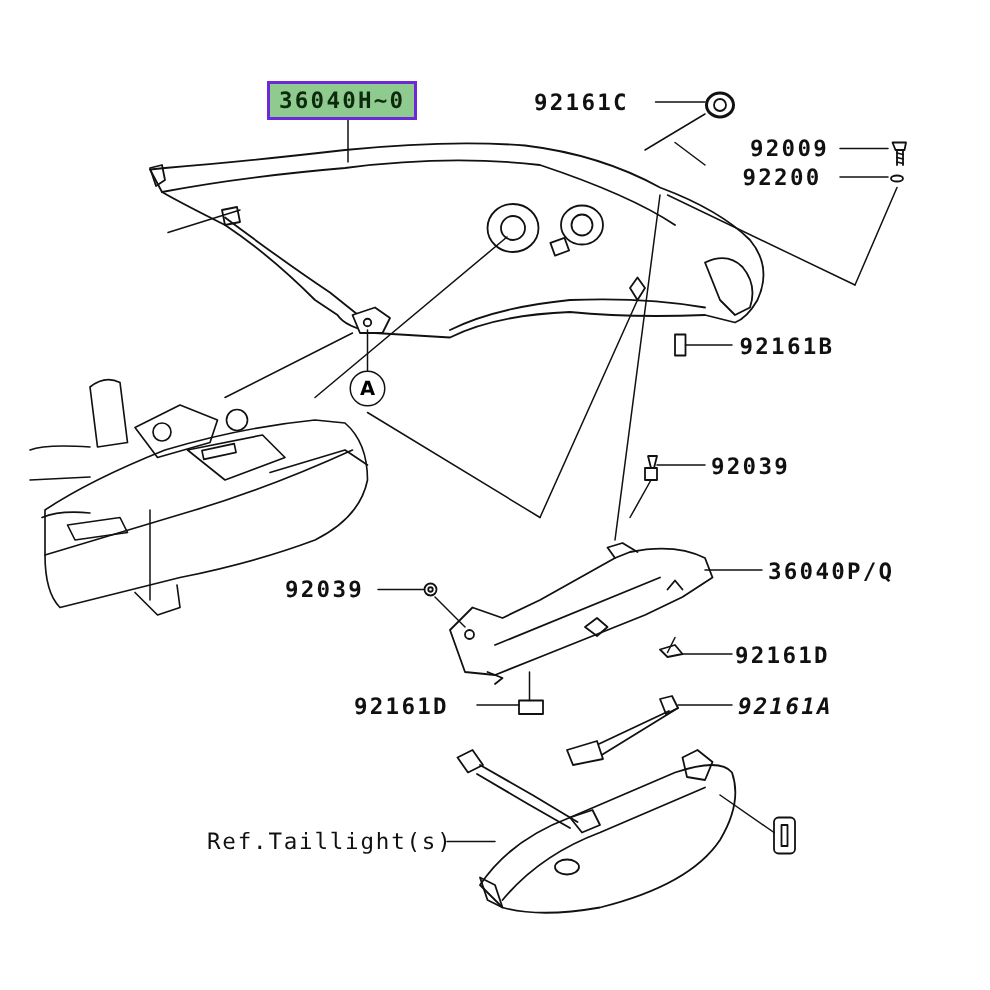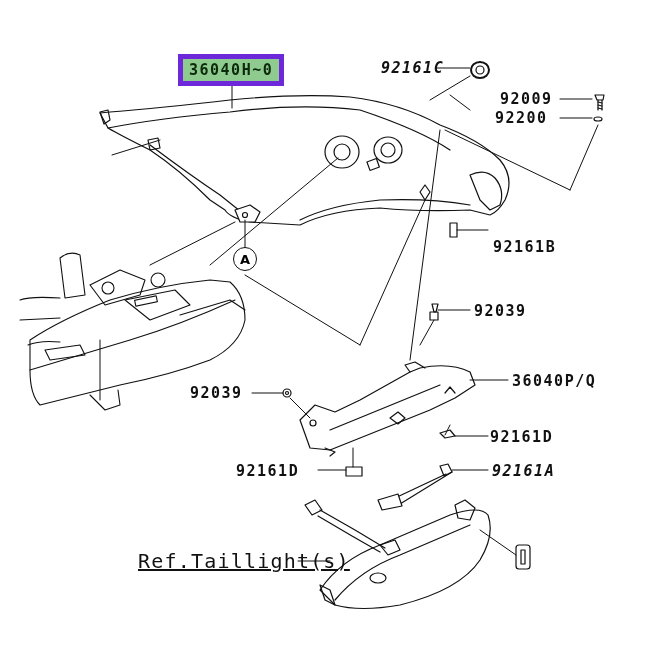--- a/index.html
+++ b/index.html
@@ -1,22 +1,22 @@
 <!DOCTYPE html>
 <html><head>
 <meta charset="utf-8">
 <style>
   html, body { margin:0; padding:0; background:#ffffff; }
   body { width:660px; height:660px; position:relative; overflow:hidden;
          font-family:"DejaVu Sans Mono","Liberation Mono",monospace; }
   #canvas { position:absolute; left:0; top:0; width:660px; height:660px; }
   .lbl { position:absolute; font-family:"DejaVu Sans Mono","Liberation Mono",monospace;
          font-size:15px; font-weight:bold; color:#111; letter-spacing:1.5px; white-space:nowrap; line-height:18px; }
-  .lbl-hl { background:#8fca8f; border:5px solid #6d28d9; padding:2px 6px; color:#0d2a0d; }
-  .ref { font-weight:normal; font-size:20px; letter-spacing:1.2px;text-decoration:underline; }
+  .lbl-hl { background:#8fca8f; border:2px solid #6d28d9; padding:2px 6px; color:#0d2a0d; }
+  .ref { font-weight:normal; font-size:15px; letter-spacing:1.2px; }
   .callout { position:absolute; width:22px; height:22px; border:1.5px solid #111; border-radius:50%;
              font-family:"DejaVu Sans","Liberation Sans",sans-serif; font-weight:bold; font-size:13px;
              display:flex; align-items:center; justify-content:center; background:#fff; }
 </style>
 </head>
 <body>
 
 <svg id="canvas" viewBox="0 0 660 660" xmlns="http://www.w3.org/2000/svg" fill="none" stroke="#111" stroke-width="1.2" stroke-linejoin="round" stroke-linecap="round">
 
   <g>
@@ -142,24 +142,24 @@
     <line x1="338" y1="158" x2="210" y2="265"></line>
     <line x1="290" y1="398" x2="310" y2="418"></line>
     <line x1="353" y1="467" x2="353" y2="448"></line>
     <line x1="445" y1="435" x2="450" y2="425"></line>
     <line x1="480" y1="530" x2="516" y2="555"></line>
     <line x1="100" y1="340" x2="100" y2="400"></line>
   </g>
 </svg>
 
 <div class="lbl lbl-hl" style="left:178px; top:54px;">36040H~0</div>
-<div class="lbl" style="left:381px; top:59px;font-style:italic;">92161C</div>
+<div class="lbl" style="left:356px; top:59px;">92161C</div>
 <div class="lbl" style="left:500px; top:90px;">92009</div>
 <div class="lbl" style="left:495px; top:109px;">92200</div>
-<div class="lbl" style="left:493px; top:222px;margin-top:16px;">92161B</div>
+<div class="lbl" style="left:493px; top:222px;">92161B</div>
 <div class="lbl" style="left:474px; top:302px;">92039</div>
 <div class="lbl" style="left:512px; top:372px;">36040P/Q</div>
 <div class="lbl" style="left:190px; top:384px;">92039</div>
 <div class="lbl" style="left:490px; top:428px;">92161D</div>
 <div class="lbl" style="left:236px; top:462px;">92161D</div>
 <div class="lbl" style="left:492px; top:462px;font-style:italic;">92161A</div>
 <div class="lbl ref" style="left:138px; top:552px;">Ref.Taillight(s)</div>
 <div class="callout" style="left:233px; top:247px;">A</div>
 
 </body></html>

